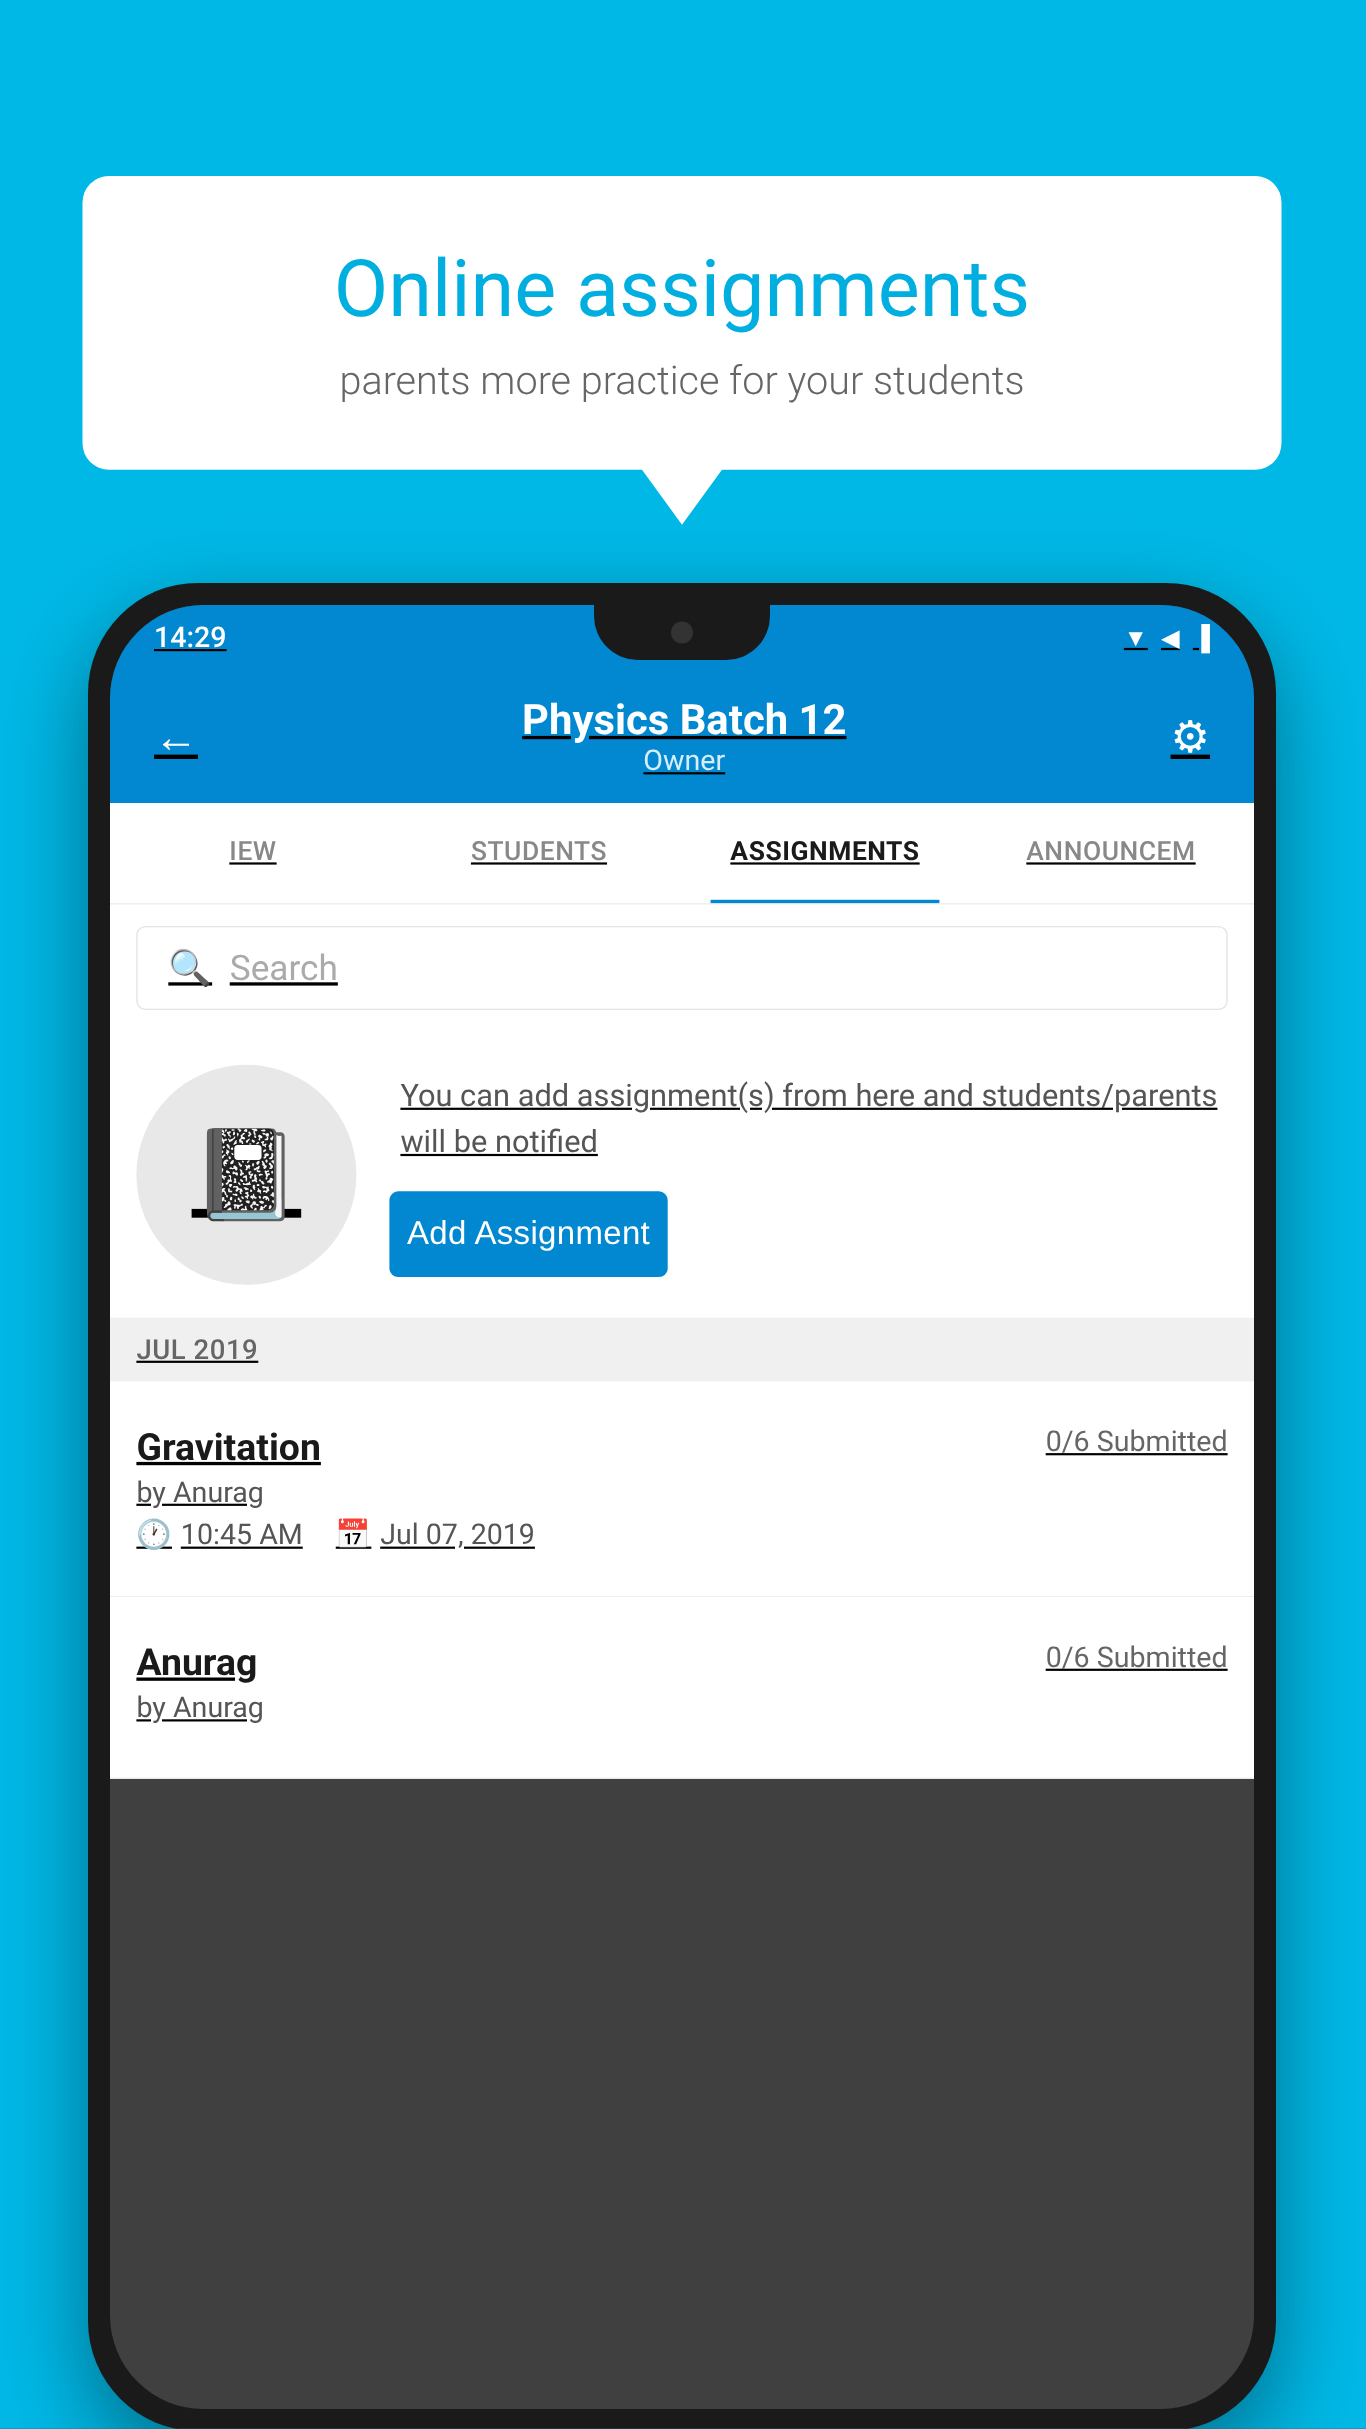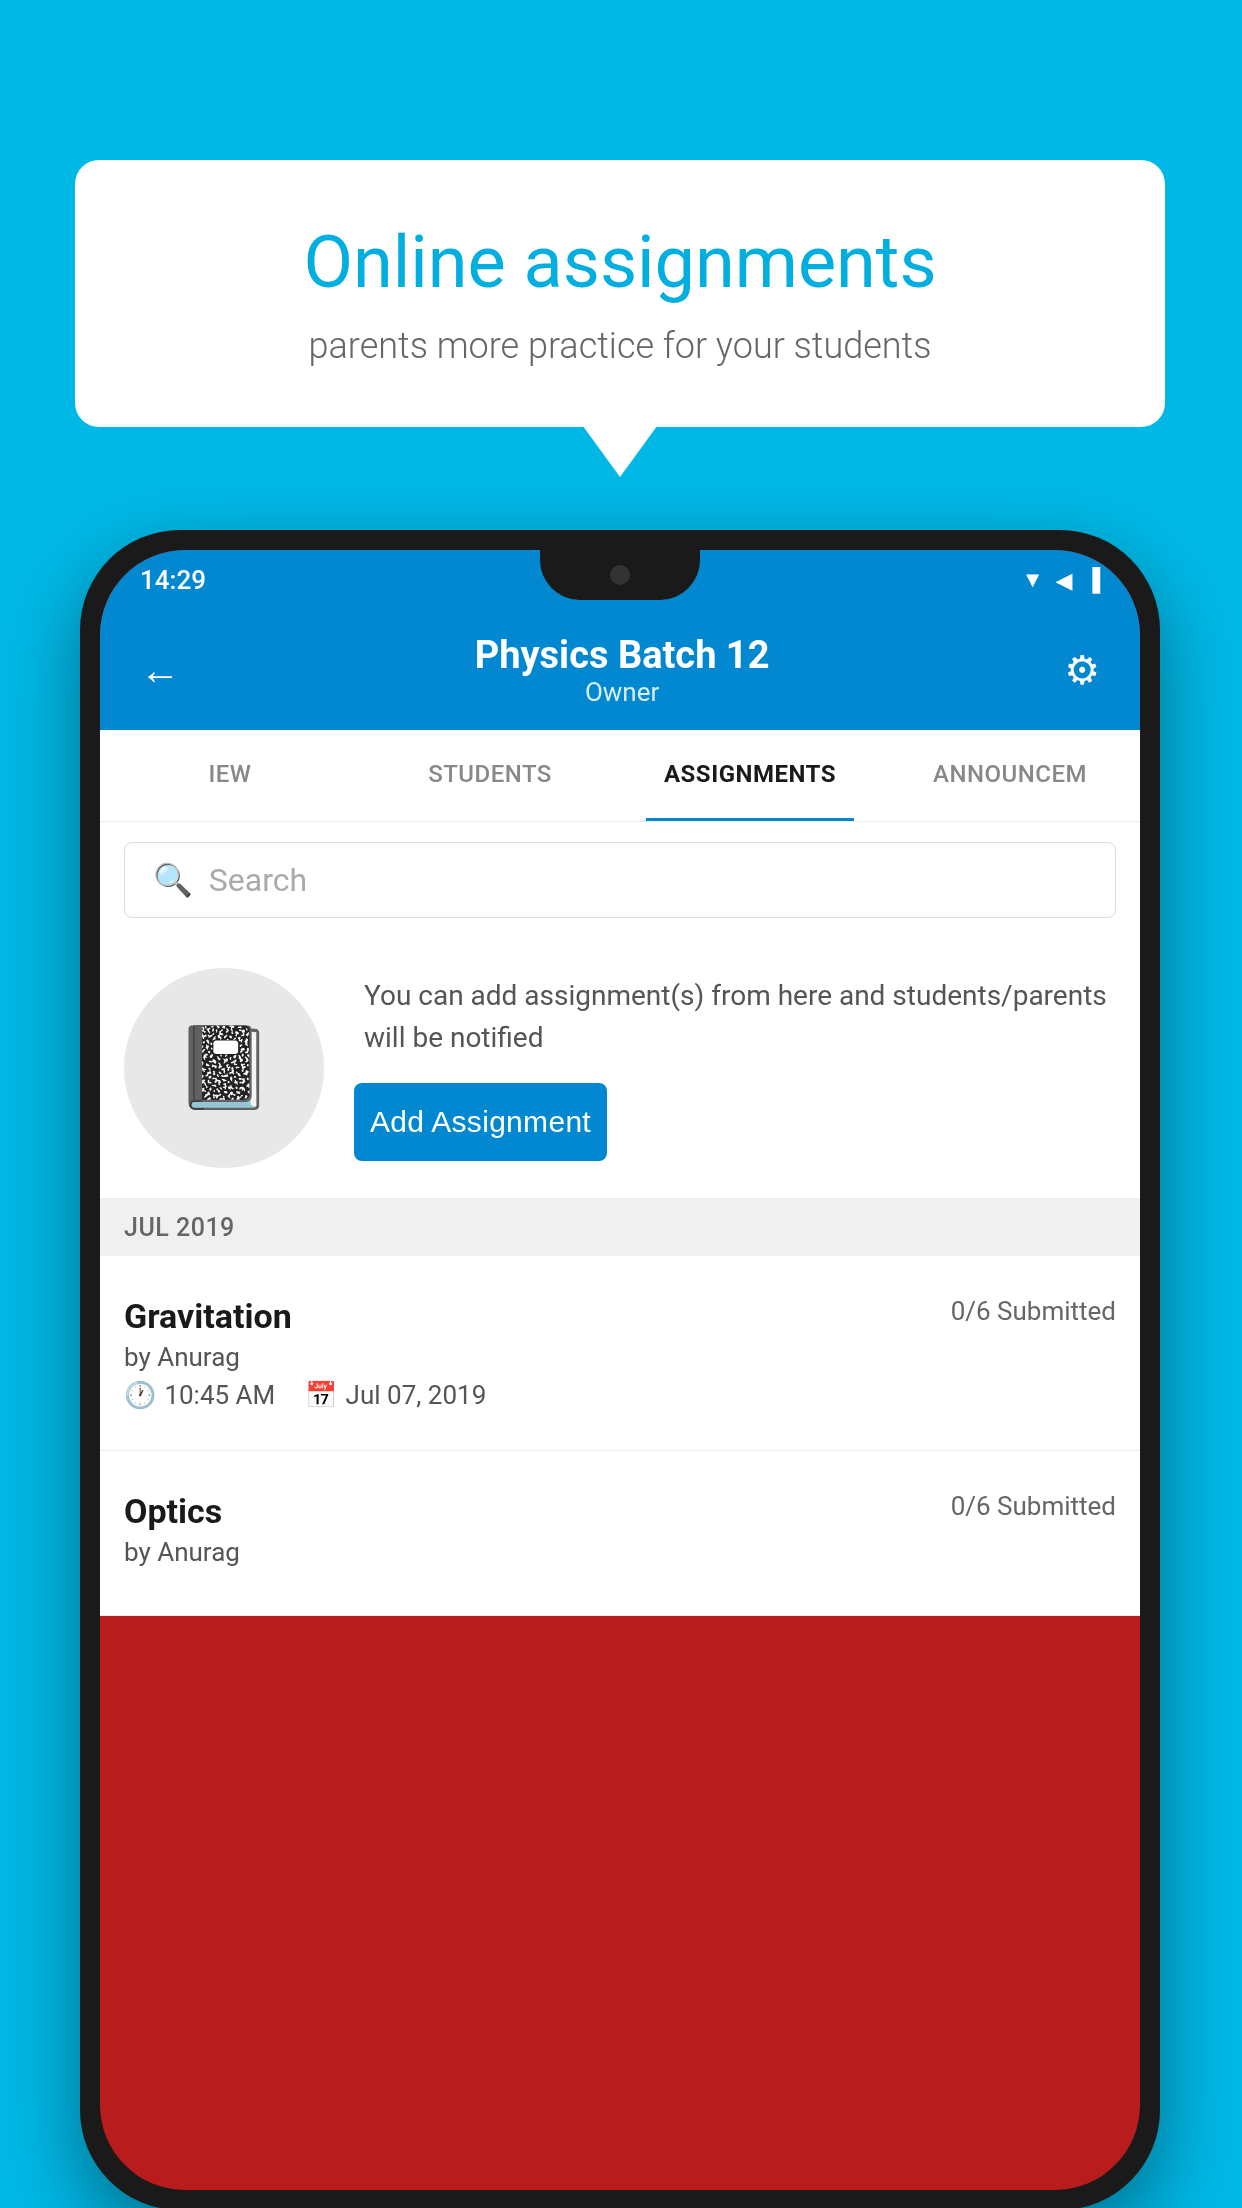--- a/index.html
+++ b/index.html
@@ -64,24 +64,25 @@
       height: 1680px;
       background: #1a1a1a;
       border-radius: 100px;
       padding: 20px;
       box-shadow: 0 30px 80px rgba(0,0,0,0.4);
     }
 
     .phone-inner {
       width: 100%;
       height: 100%;
-      background: #b91c1c;
+      background: #404040;
       border-radius: 85px;
       overflow: hidden;
       position: relative;
+      text-decoration: underline;
     }
 
     
     .status-bar {
       background: #0288d1;
       height: 60px;
       display: flex;
       align-items: center;
       justify-content: space-between;
       padding: 0 40px;
@@ -430,21 +431,21 @@
           <div class="meta-item">
             <span class="meta-icon">📅</span>
             <span>Jul 07, 2019</span>
           </div>
         </div>
       </div>
 
 
       <div class="assignment-item">
         <div class="assignment-row-top">
-          <span class="assignment-name">Optics</span>
+          <span class="assignment-name">Anurag</span>
           <span class="assignment-submitted">0/6 Submitted</span>
         </div>
         <div class="assignment-author">by Anurag</div>
       </div>
 
     </div>
   </div>
 </div>
 
 </body></html>

